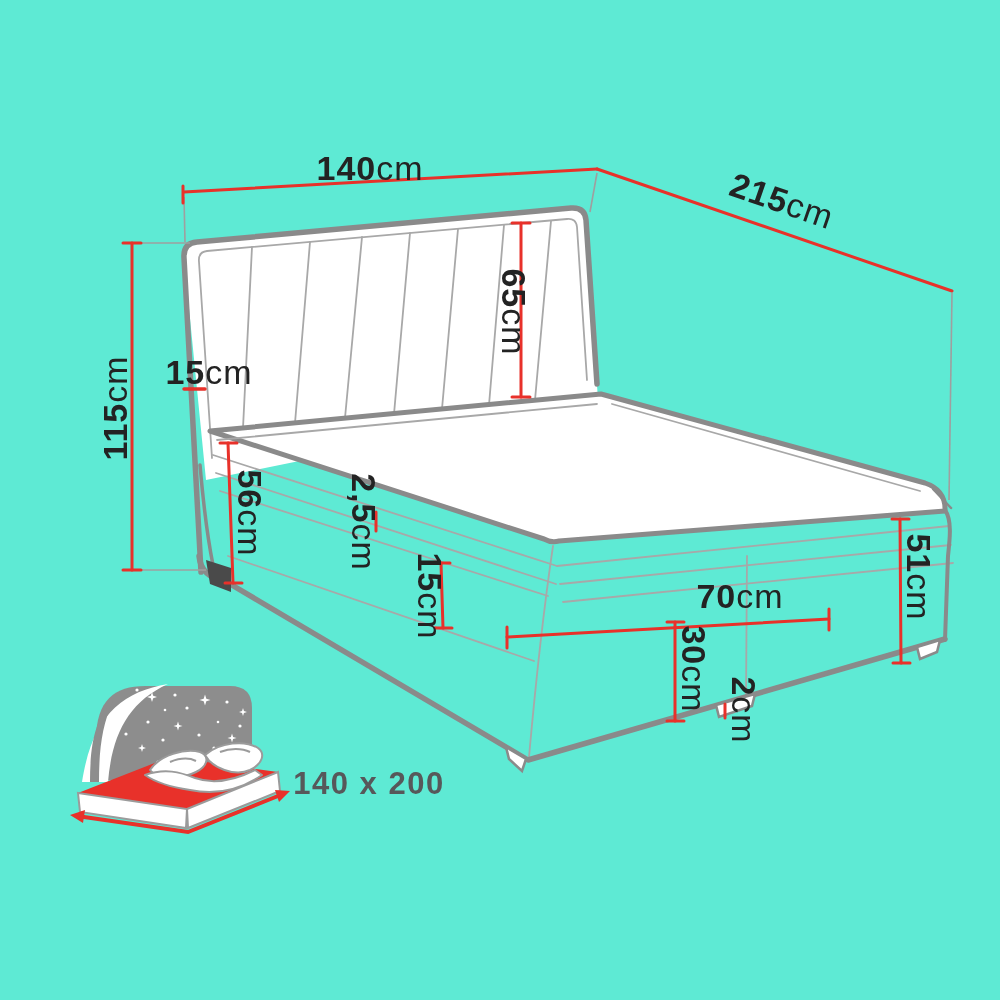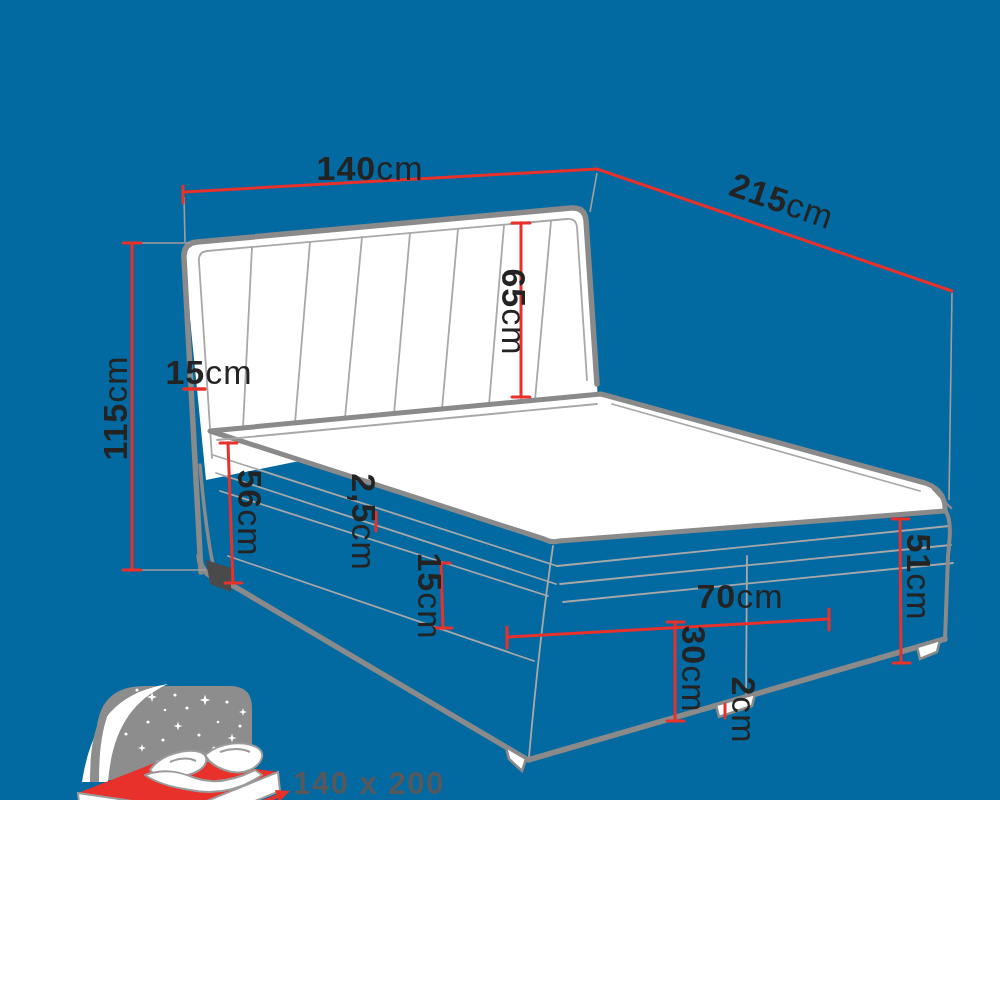--- a/index.html
+++ b/index.html
@@ -1,16 +1,16 @@
 <!DOCTYPE html>
 <html><head>
 <meta charset="utf-8">
 <style>
   html,body { margin:0; padding:0; background:#ffffff; }
-  .canvas { position:relative; width:1000px; height:800px; background:#0369a1; overflow:hidden; }
+  .canvas { position:relative; width:1000px; height:1000px; background:#5eead4; overflow:hidden; }
   svg { display:block; }
   text.dim { font-family:"Liberation Sans", sans-serif; font-size:34px; fill:#232323; letter-spacing:1px; }
   text.dim .num { font-weight:bold; }
   text.dim .unit { font-weight:normal; }
   text.size-label { font-family:"Liberation Sans", sans-serif; font-size:31px; font-weight:bold; fill:#57585a; letter-spacing:1.5px; }
   .outline { stroke:#8a8a8a; fill:none; stroke-linecap:round; stroke-linejoin:round; }
   .thin { stroke:#a8a8a8; stroke-width:1.8; fill:none; stroke-linecap:round; }
   .red { stroke:#e8312a; fill:none; stroke-linecap:round; }
   .ext { stroke:#9f9f9f; stroke-width:1.6; fill:none; }
 </style>

